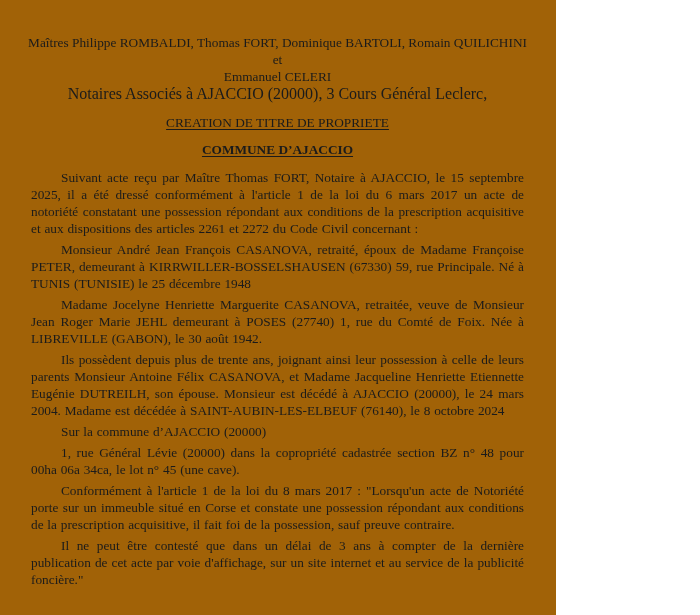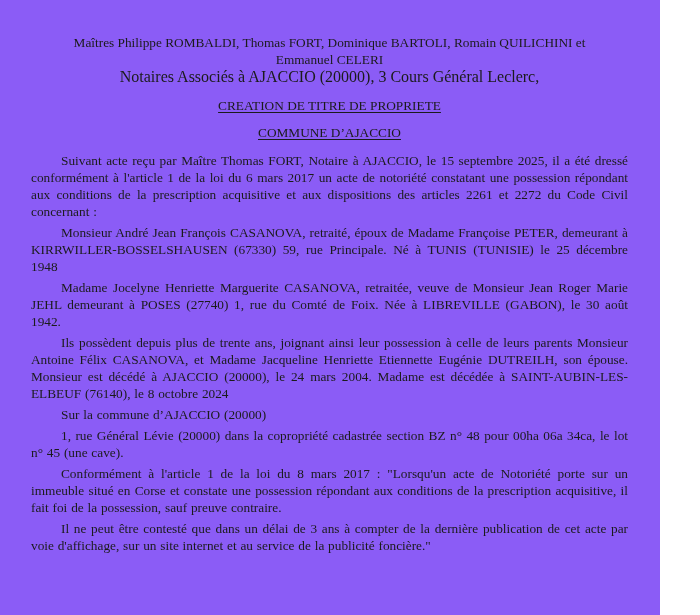--- a/index.html
+++ b/index.html
@@ -2,23 +2,23 @@
 <html><head>
 <meta charset="utf-8">
 <style>
   html, body {
     margin: 0;
     padding: 0;
     background: #ffffff;
   }
   .page {
     position: relative;
-    width: 660px;
+    width: 556px;
     height: 615px;
-    background: #8b5cf6;
+    background: #a16207;
     overflow: hidden;
     box-sizing: border-box;
     padding: 34px 28px 0 27px;
     font-family: "Liberation Serif", "DejaVu Serif", serif;
     color: #1b1b1b;
     -webkit-font-smoothing: antialiased;
   }
   .header {
     text-align: center;
     font-size: 13.3px;
@@ -37,21 +37,21 @@
     font-size: 13.3px;
     line-height: 17px;
     text-decoration: underline;
     text-underline-offset: 2px;
   }
   .title.act {
     margin-bottom: 10px;
     text-align: center;
   }
   .title.commune {
-    font-weight: normal;
+    font-weight: bold;
     margin-bottom: 11px;
   }
   .body-text p {
     margin: 4px;
     font-size: 13.3px;
     line-height: 17px;
     text-align: justify;
     text-indent: 30px;
     word-spacing: 0.5px;
   }

